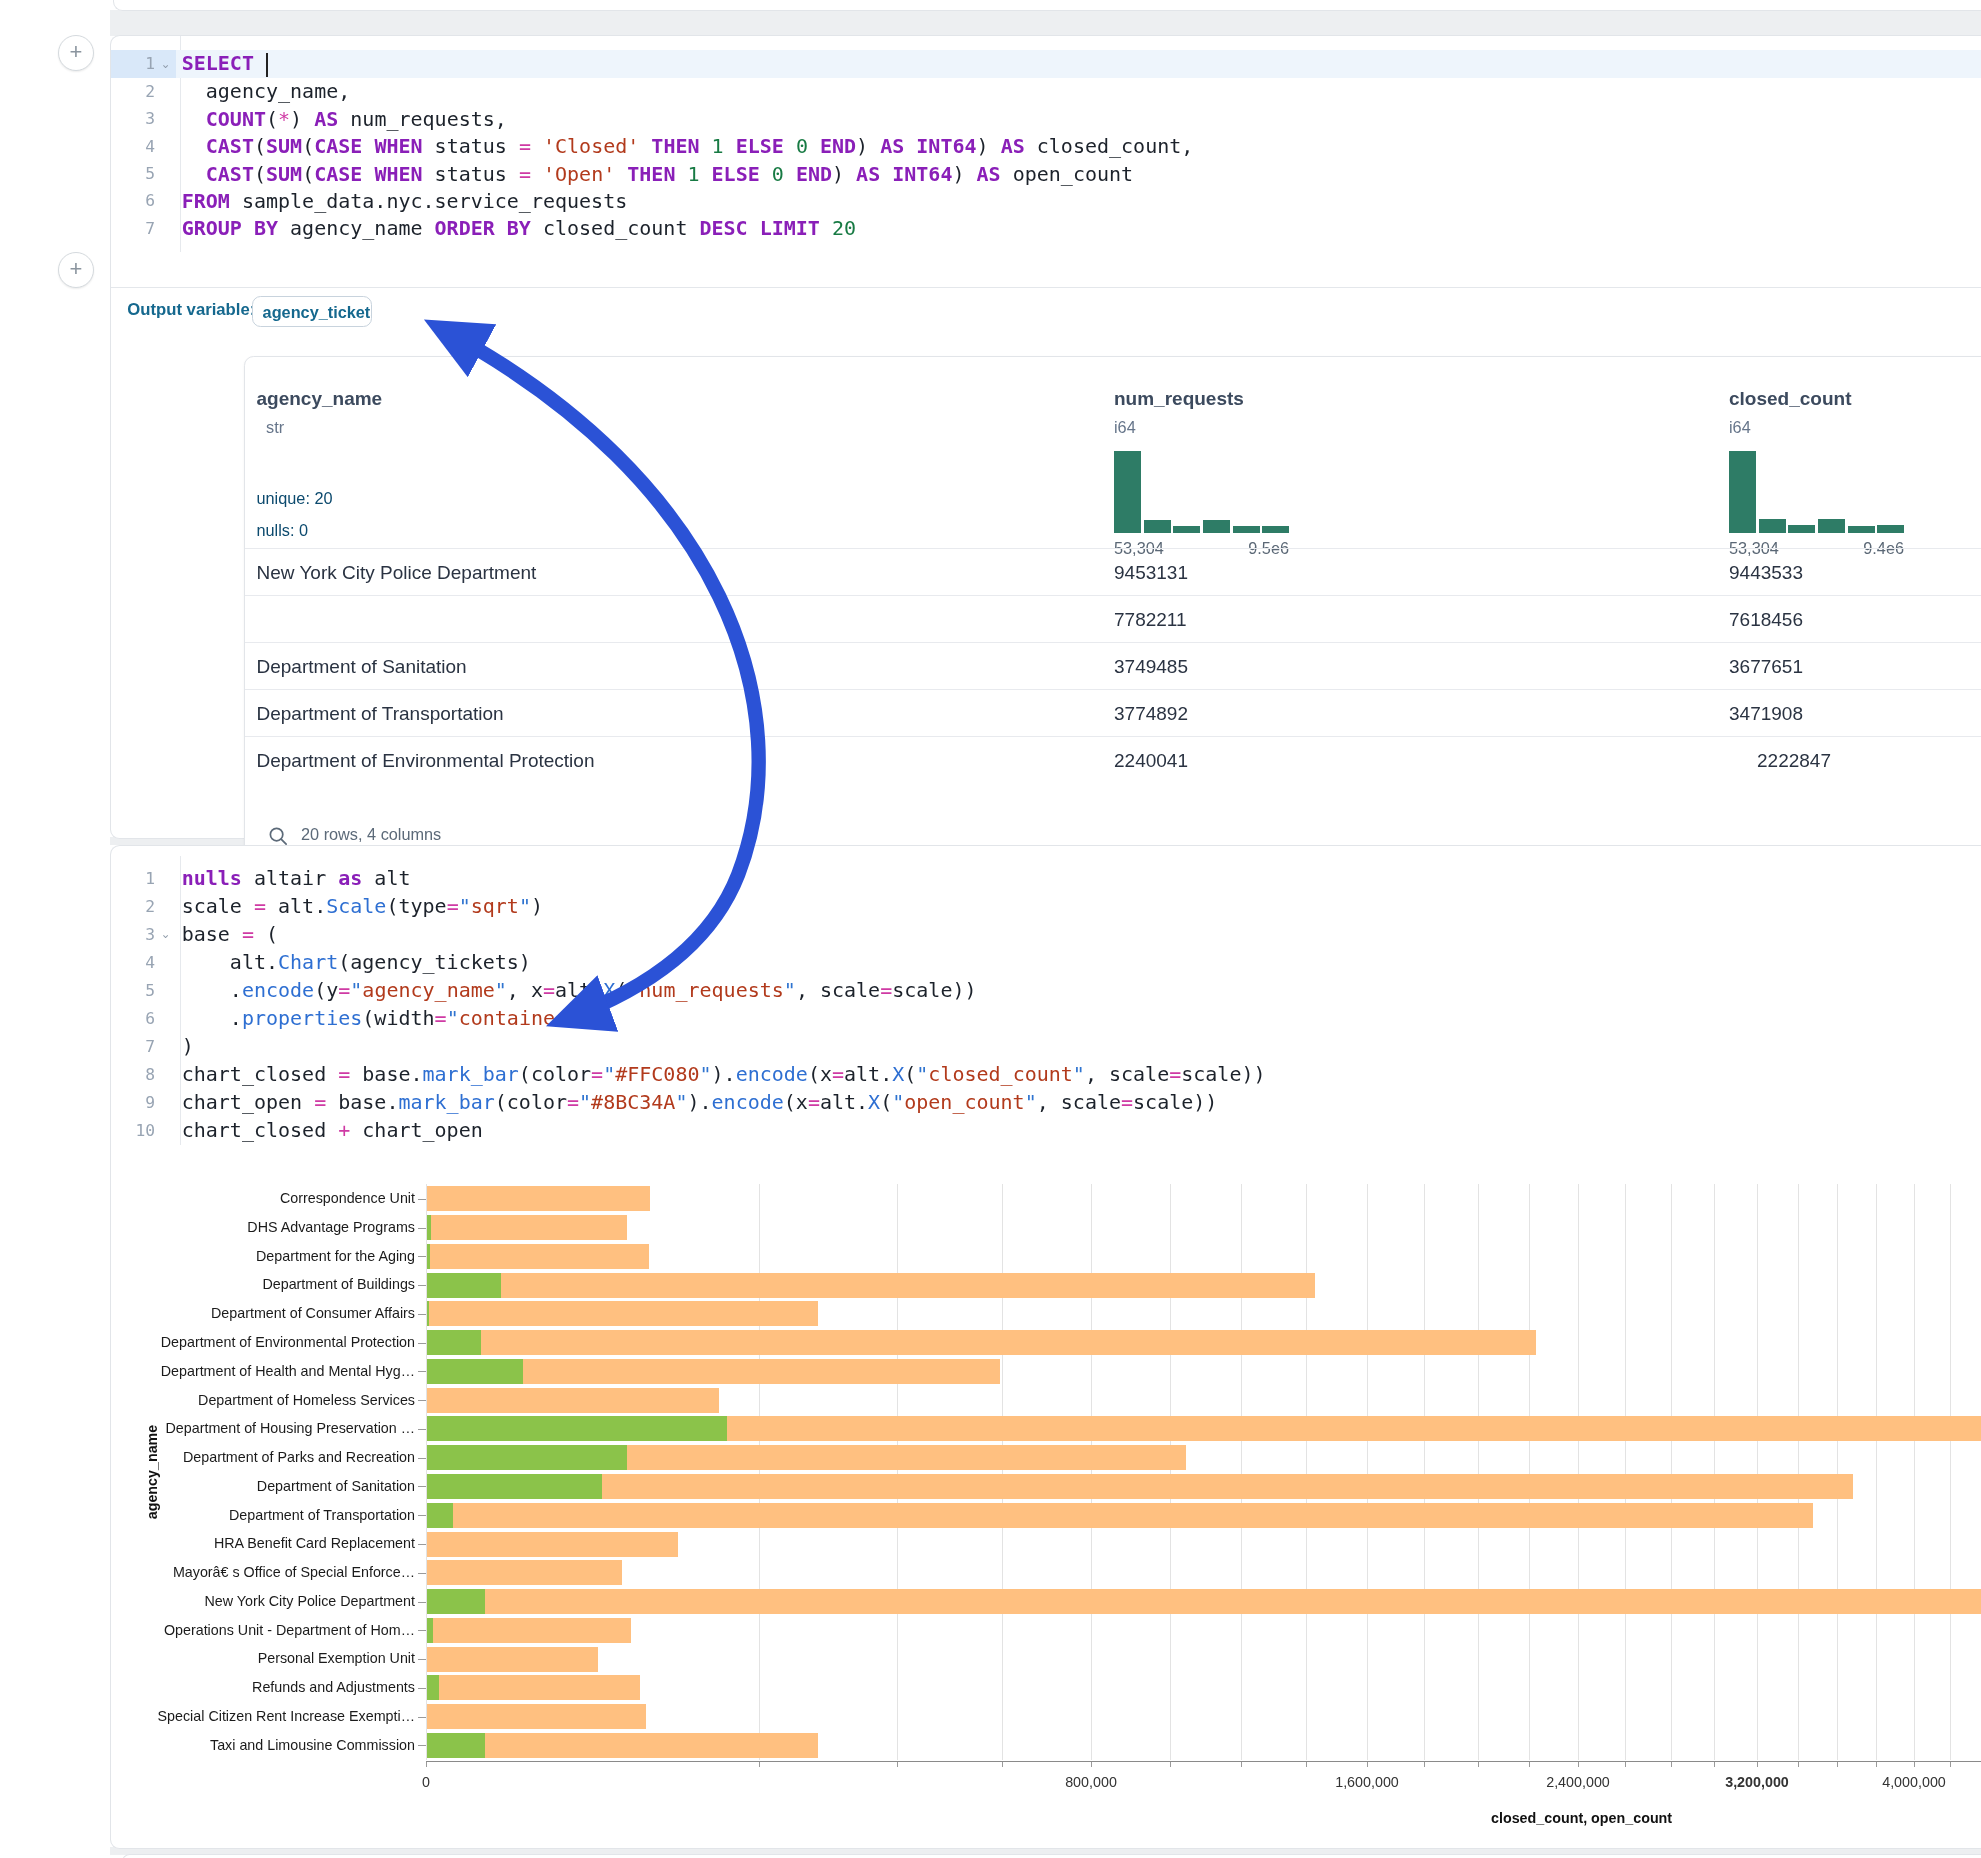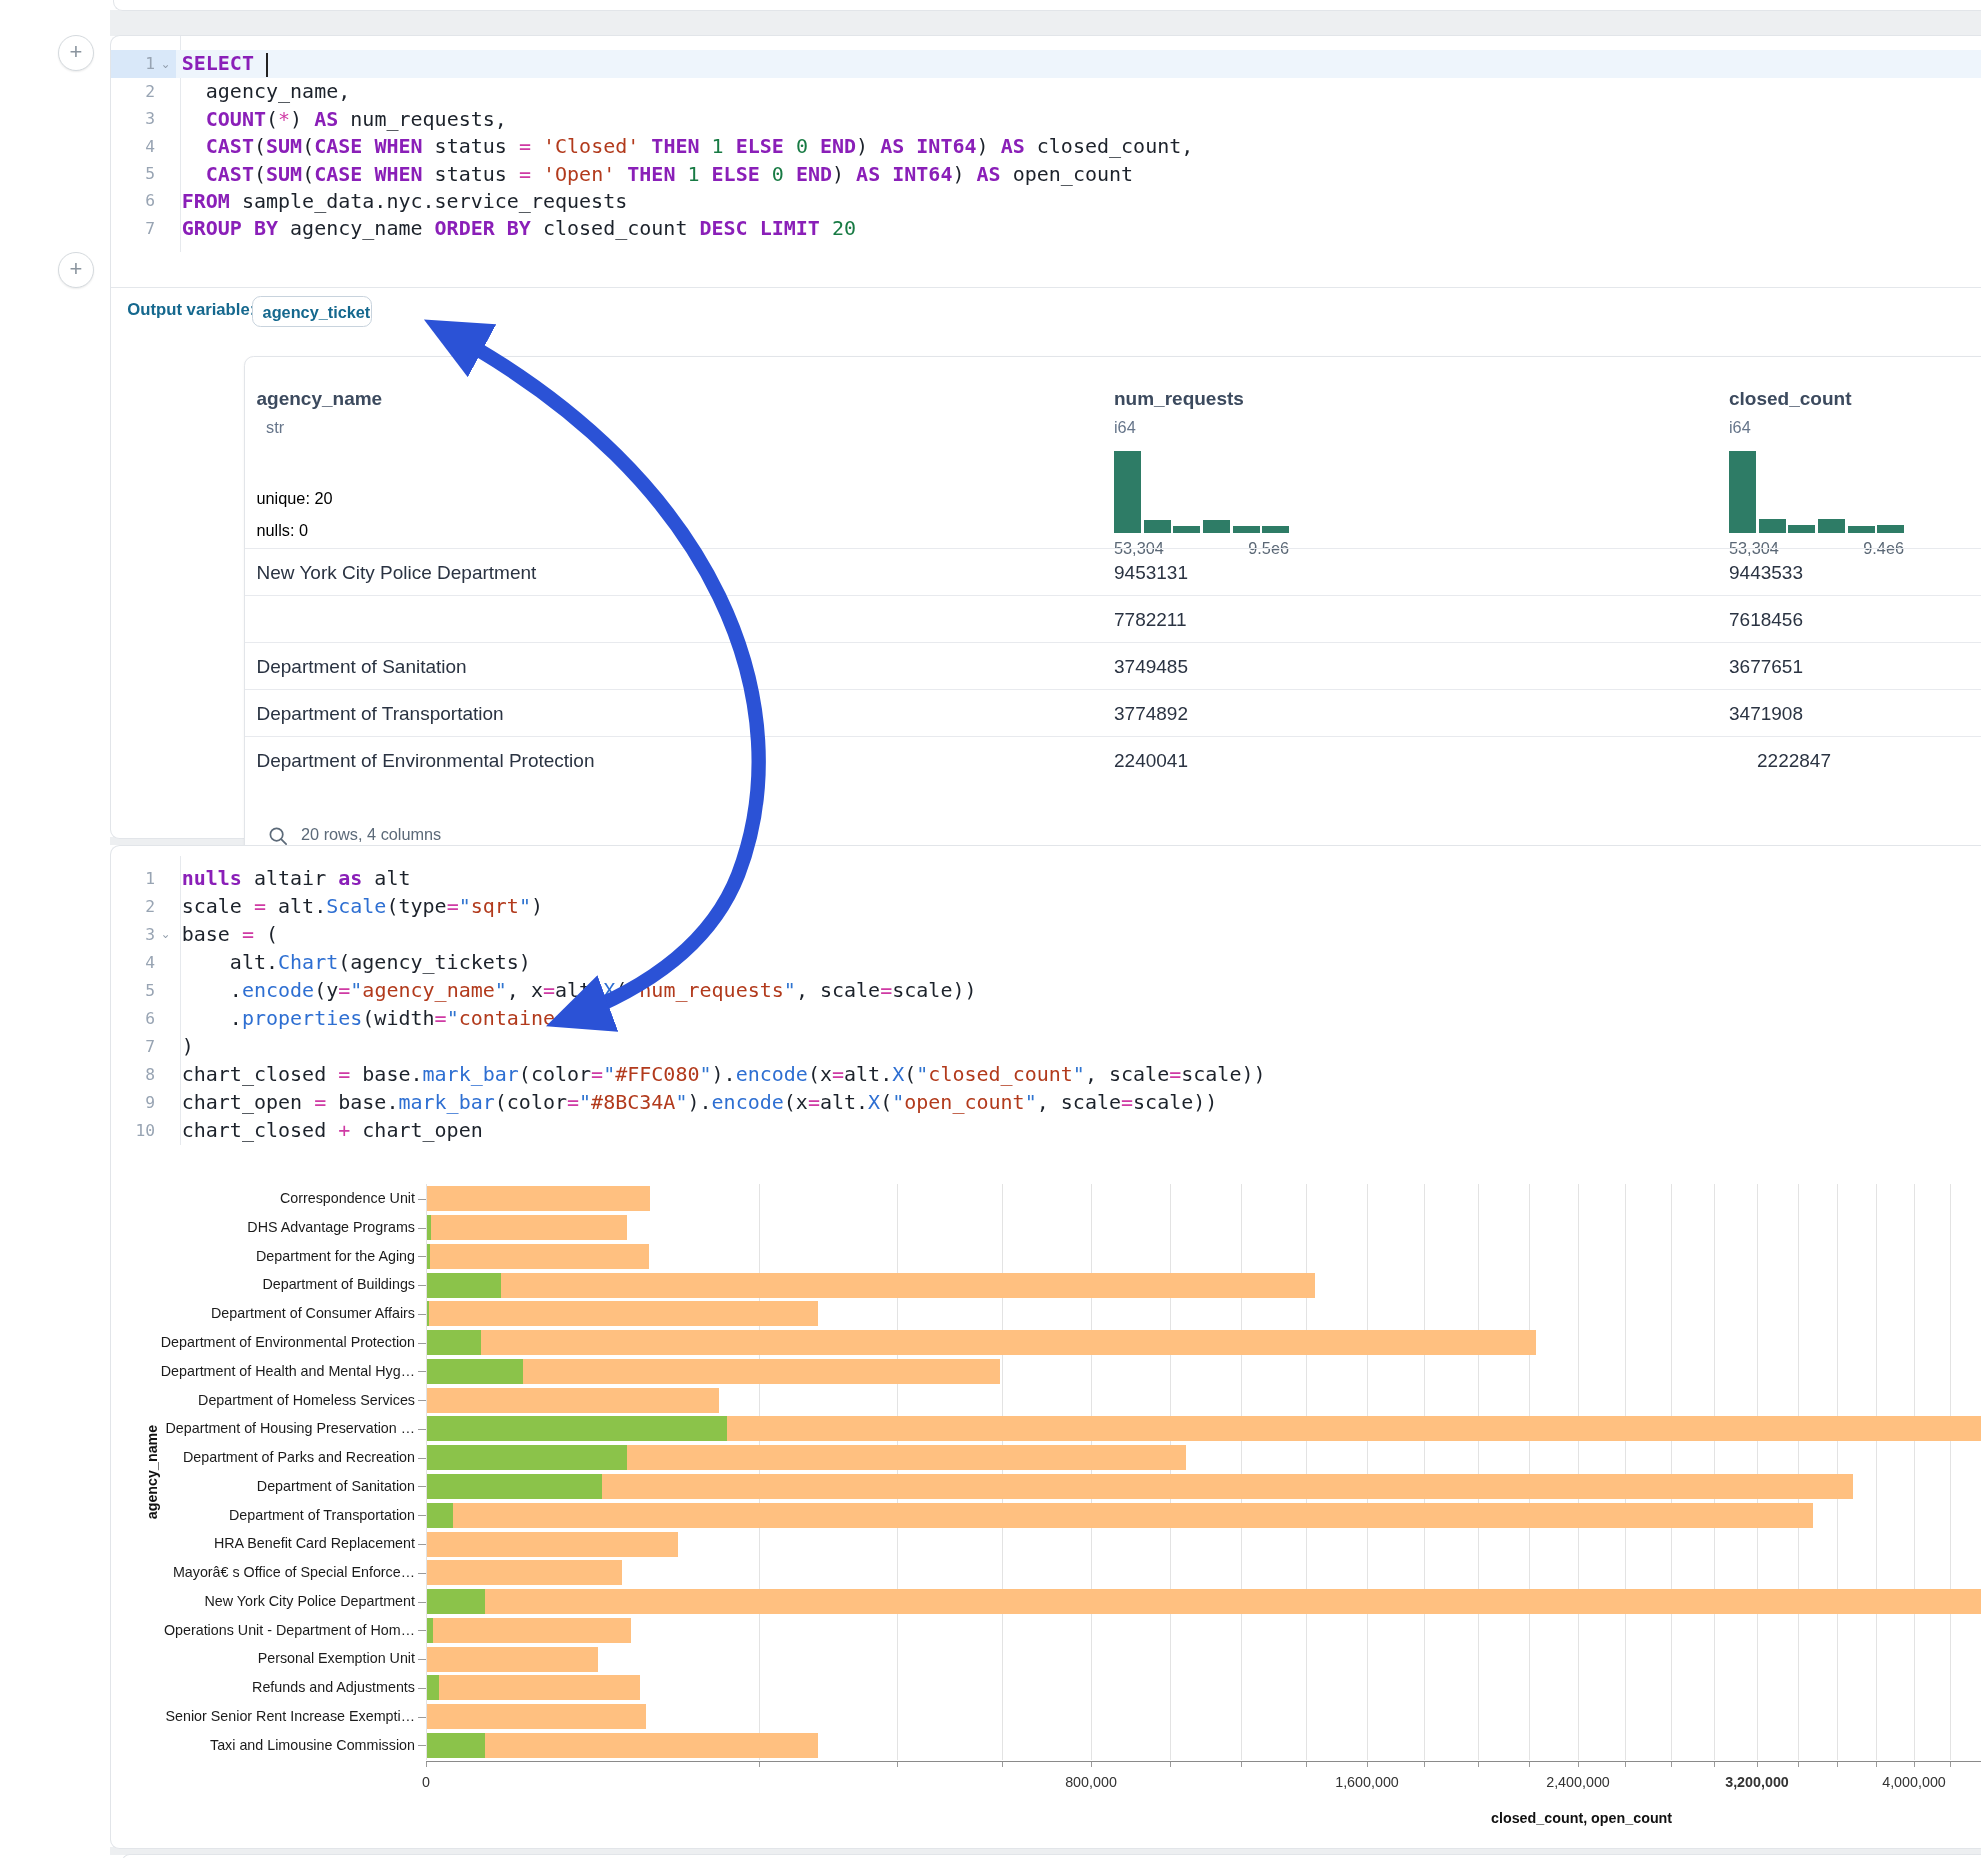--- a/index.html
+++ b/index.html
@@ -37,21 +37,21 @@
   #output-label{position:absolute;left:16.3px;top:12.4px;font-size:16.7px;font-weight:700;color:#15688e;}
   #output-pill{position:absolute;left:141px;top:7.6px;width:120px;height:31px;border:1px solid #c8d3dd;
                border-radius:8.6px;background:#fff;overflow:hidden;white-space:nowrap;
                font-size:16.3px;font-weight:700;color:#15688e;line-height:31px;padding-left:9.6px;
                box-sizing:border-box;cursor:pointer;}
   
   #table-card{left:133px;top:320px;width:1874px;height:499px;border-radius:9.6px;
               box-shadow:0 1px 2.9px rgba(0,0,0,.05);}
   .col-name{position:absolute;top:31px;font-size:19px;font-weight:700;color:#3c4a5e;}
   .col-type{position:absolute;top:61px;font-size:16.3px;color:#66758a;}
-  .col-stat{position:absolute;font-size:16.3px;color:#000000;}
+  .col-stat{position:absolute;font-size:16.3px;color:#0c4a6e;}
   .hist-box{position:absolute;top:94px;width:176px;height:82px;}
   .hist-bar{position:absolute;bottom:0;background:#2e7c66;}
   .hist-min{position:absolute;top:182px;font-size:16.3px;color:#5a6775;}
   .hist-max{position:absolute;top:182px;font-size:16.3px;color:#5a6775;text-align:right;}
   .trow{position:absolute;left:0;width:100%;height:47px;border-top:1px solid #e8eaee;}
   .tcell{position:absolute;top:0;height:47px;line-height:47px;font-size:19px;color:#2a3342;white-space:nowrap;}
   #table-footer{position:absolute;left:0;bottom:0;width:100%;height:40px;}
   #table-footer .ftext{position:absolute;left:56px;top:8.6px;font-size:16.3px;color:#5c6a79;}
   #table-footer svg{position:absolute;left:23px;top:9.6px;}
   
@@ -299,21 +299,21 @@
       <div class="ytick" style="left: 418px; width: 7.6px; top: 1630px;"></div>
       <div class="bar" style="left: 427px; top: 1618px; width: 204px; background: rgb(255, 192, 128);"></div>
       <div class="bar" style="left: 427px; top: 1618px; width: 5.8px; background: rgb(139, 195, 74);"></div>
       <div class="ylab" style="right: 1567px; left: 0px; top: 1650px;">Personal Exemption Unit</div>
       <div class="ytick" style="left: 418px; width: 7.6px; top: 1659px;"></div>
       <div class="bar" style="left: 427px; top: 1647px; width: 171px; background: rgb(255, 192, 128);"></div>
       <div class="ylab" style="right: 1567px; left: 0px; top: 1679px;">Refunds and Adjustments</div>
       <div class="ytick" style="left: 418px; width: 7.6px; top: 1688px;"></div>
       <div class="bar" style="left: 427px; top: 1675px; width: 213px; background: rgb(255, 192, 128);"></div>
       <div class="bar" style="left: 427px; top: 1675px; width: 11.5px; background: rgb(139, 195, 74);"></div>
-      <div class="ylab" style="right: 1567px; left: 0px; top: 1708px;">Senior Senior Rent Increase Exempti…</div>
+      <div class="ylab" style="right: 1567px; left: 0px; top: 1708px;">Special Citizen Rent Increase Exempti…</div>
       <div class="ytick" style="left: 418px; width: 7.6px; top: 1717px;"></div>
       <div class="bar" style="left: 427px; top: 1704px; width: 219px; background: rgb(255, 192, 128);"></div>
       <div class="ylab" style="right: 1567px; left: 0px; top: 1737px;">Taxi and Limousine Commission</div>
       <div class="ytick" style="left: 418px; width: 7.6px; top: 1745px;"></div>
       <div class="bar" style="left: 427px; top: 1733px; width: 391px; background: rgb(255, 192, 128);"></div>
       <div class="bar" style="left: 427px; top: 1733px; width: 58px; background: rgb(139, 195, 74);"></div>
       <div class="axis-title" style="left: 1491px; top: 1810px;">closed_count, open_count</div>
       <div class="axis-title" id="y-title" style="left: 105px; top: 1464px;">agency_name</div>
     </div>
 

